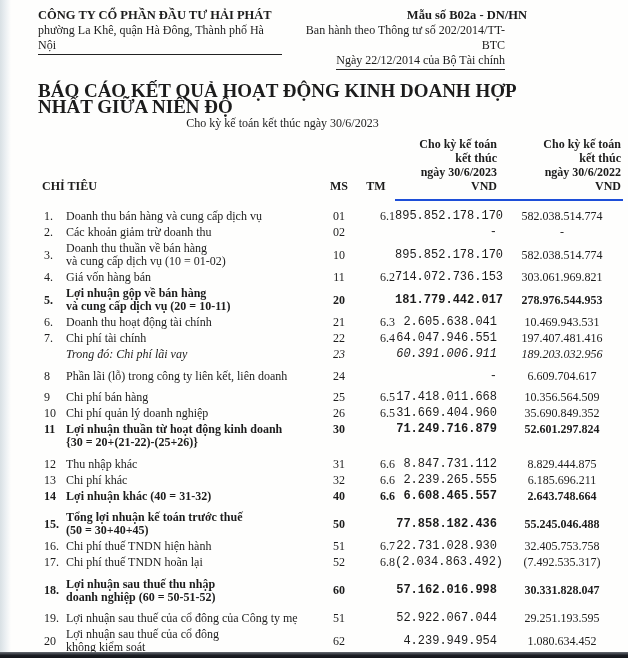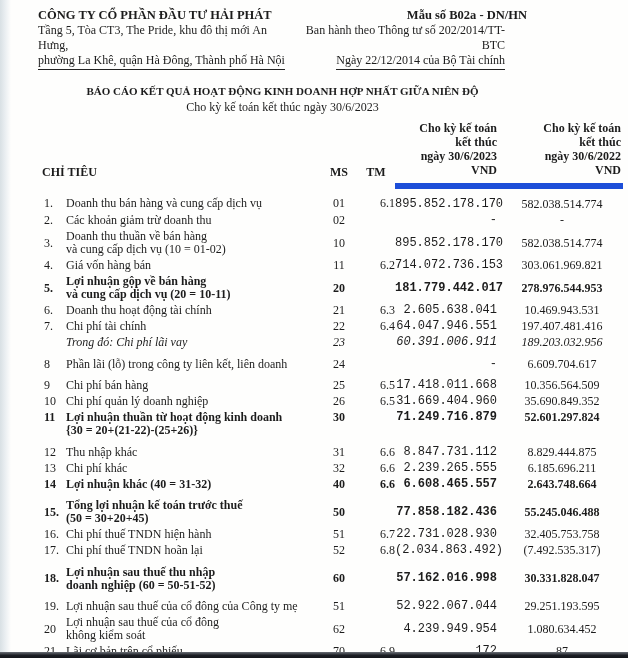--- a/index.html
+++ b/index.html
@@ -26,36 +26,36 @@
   .top-header { display: flex; justify-content: space-between; align-items: flex-start; }
   .org-block { font-size: 12px; line-height: 15px; }
   .org-name { font-weight: bold; font-size: 12.5px; }
   .org-addr2 .u-line { border-bottom: 1.2px solid #222; padding-bottom: 1px; display: inline-block; }
   .form-block { font-size: 12px; line-height: 15px; text-align: right; }
   .form-number { font-weight: bold; font-size: 12.5px; }
   .form-sub { padding-right: 22px; }
   .form-sub .u-line { border-bottom: 1.2px solid #222; padding-bottom: 1px; display: inline-block; }
 
   
-  .report-title { margin-top: 13px; text-align: center; font-weight: bold; font-size: 11px; line-height: 16px; }
+  .report-title { margin-top: 13px; text-align: left; font-weight: bold; font-size: 19px; line-height: 16px; }
   .report-subtitle { text-align: center; font-size: 12px; line-height: 15px; margin-top: 1px; }
 
   
   table.report { border-collapse: collapse; width: 585px; margin-top: 6px; table-layout: fixed; }
   col.c-no  { width: 28px; }
   col.c-label { width: 255px; }
   col.c-ms  { width: 36px; }
   col.c-tm  { width: 38px; }
   col.c-v1  { width: 108px; }
   col.c-v2  { width: 120px; }
 
   thead th { font-weight: bold; font-size: 12px; vertical-align: bottom; padding-bottom: 6px; }
   th.h-chitieu { text-align: left; padding-left: 4px; }
   th.h-ms, th.h-tm { text-align: center; }
-  th.h-period { text-align: right; line-height: 14px; border-bottom: 6px solid #1d4ed8; }
+  th.h-period { text-align: right; line-height: 14px; border-bottom: 2px solid #1d4ed8; }
   th.h-p1 { padding-right: 6px; }
   th.h-p2 { padding-right: 2px; }
   .period-line { display: block; }
 
   tbody td { font-size: 12px; line-height: 13px; padding: 1.5px 0; vertical-align: middle; }
   tbody tr:first-child td { padding-top: 9px; }
   td.cell-no { text-align: left; padding-left: 6px; }
   td.cell-label { text-align: left; }
   td.cell-ms { text-align: center; }
   td.cell-tm { text-align: right; }
@@ -70,21 +70,20 @@
 </head>
 <body>
 
 <div class="scan-edge-left"></div>
 
 <div class="page">
 
   <div class="top-header">
     <div class="org-block">
       <div class="org-name">CÔNG TY CỔ PHẦN ĐẦU TƯ HẢI PHÁT</div>
-      <div>Tầng 5, Tòa CT3, The Pride, khu đô thị mới An Hưng,</div>
       <div class="org-addr2">
         <span class="u-line">phường La Khê, quận Hà Đông, Thành phố Hà Nội</span>
       </div>
     </div>
     <div class="form-block">
       <div class="form-number">Mẫu số B02a - DN/HN</div>
       <div class="form-sub">Ban hành theo Thông tư số 202/2014/TT- BTC</div>
       <div class="form-sub">
         <span class="u-line">Ngày 22/12/2014 của Bộ Tài chính</span>
       </div>
@@ -273,21 +272,21 @@
           </td>
           <td class="cell-ms">40</td>
           <td class="cell-tm">6.6</td>
           <td class="cell-v1">6.608.465.557</td>
           <td class="cell-v2">2.643.748.664</td>
         </tr>
         <tr class="bold gap">
           <td class="cell-no">15.</td>
           <td class="cell-label">
             <span class="label-line">Tổng lợi nhuận kế toán trước thuế</span>
-            <span class="label-line">(50 = 30+20+45)</span>
+            <span class="label-line">(50 = 30+40+45)</span>
           </td>
           <td class="cell-ms">50</td>
           <td class="cell-tm"></td>
           <td class="cell-v1">77.858.182.436</td>
           <td class="cell-v2">55.245.046.488</td>
         </tr>
         <tr>
           <td class="cell-no">16.</td>
           <td class="cell-label">
             <span class="label-line">Chi phí thuế TNDN hiện hành</span>

